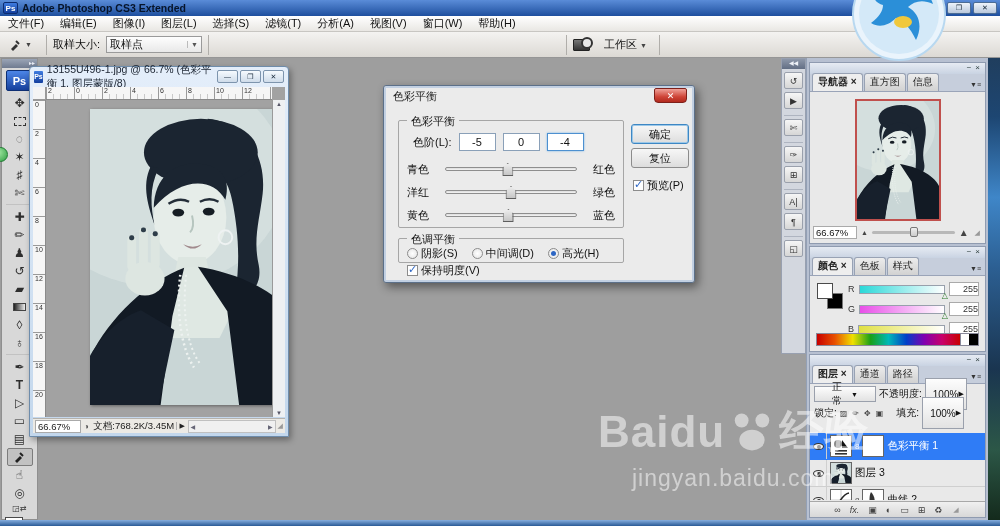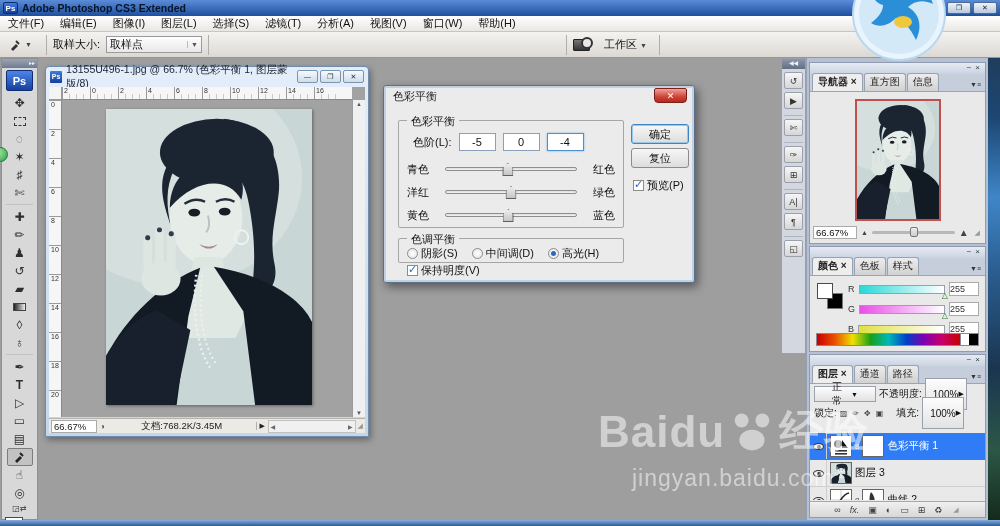--- a/index.html
+++ b/index.html
@@ -38,21 +38,21 @@
   .tool.sel{background:#c2c2c2;border:1px solid #7c7c7c;border-radius:2px}
   .tgap{height:3px;border-bottom:1px solid #c2c2c2;margin:0 4px 3px}
   .marquee-g{width:12px;height:9px;border:1px dashed #333}
   .grad-g{width:13px;height:8px;border:1px solid #444;background:linear-gradient(90deg,#222,#eee)}
   .swatches{position:relative;width:30px;height:30px;margin:3px auto 2px}
   .fg-sw{position:absolute;top:0;left:0;width:18px;height:18px;background:#fff;border:1px solid #4a4a4a;z-index:2}
   .bg-sw{position:absolute;bottom:0;right:0;width:18px;height:18px;background:#000;border:1px solid #777}
   .mini-reset{width:16px;height:10px;margin:2px auto 0;font-size:8px;color:#333;text-align:center;line-height:10px}
 
   
-  .docwin{position:absolute;left:45px;top:66px;width:324px;height:371px;border:1px solid #6e8cab;border-radius:4px 4px 0 0;
+  .docwin{position:absolute;left:29px;top:66px;width:260px;height:371px;border:1px solid #6e8cab;border-radius:4px 4px 0 0;
     background:linear-gradient(#e4eefa,#c3d7ec);box-shadow:2px 3px 6px rgba(0,0,0,.35);z-index:6}
   .dw-title{height:19px;display:flex;align-items:center;gap:4px;padding:0 4px;font-size:10.5px;color:#1a2330}
   .dw-fileic{width:13px;height:12px;background:linear-gradient(#3f7ce0,#143f9e);color:#fff;font-size:7px;font-weight:bold;
     text-align:center;line-height:12px;border-radius:1px}
   .dw-btns{margin-left:auto;display:flex;gap:2px}
   .dw-btn{width:21px;height:13px;background:linear-gradient(#f6fafe,#cfdcea);border:1px solid #7d94ad;border-radius:2px;
     font-size:7px;line-height:11px;text-align:center;color:#234}
   .dw-body{position:absolute;top:20px;left:3px;right:3px;bottom:19px;background:#a2a2a2;overflow:hidden}
   .r-corner{position:absolute;top:0;left:0;width:13px;height:13px;background:#f4f4f4;border-right:1px solid #999;border-bottom:1px solid #999}
   .hruler{position:absolute;top:0;left:13px;right:13px;height:13px;background:#f6f6f6;border-bottom:1px solid #8a8a8a;
@@ -125,21 +125,21 @@
   .nthumb{position:absolute;left:46%;top:-4px;width:8px;height:10px;background:linear-gradient(#eee,#ccc);border:1px solid #777;border-radius:2px}
   .tri-s{font-size:7px;color:#444}.tri-l{font-size:10px;color:#444}
   .cp-sw{position:absolute;left:7px;top:36px;width:26px;height:26px}
   .cp-sw .fg-sw{width:16px;height:16px}.cp-sw .bg-sw{width:16px;height:16px}
   .crow{display:flex;align-items:center;gap:4px;margin:6px 6px 0 38px;font-size:9px;color:#333}
   .gbar{flex:1;height:9px;border:1px solid #98a0ac;position:relative}
   .gbar.r{background:linear-gradient(90deg,#2ad8d8,#ffffff)}
   .gbar.g{background:linear-gradient(90deg,#e84fe8,#ffffff)}
   .gbar.b{background:linear-gradient(90deg,#e0e040,#ffffff)}
   .gth{position:absolute;right:-4px;bottom:-7px;font-size:8px;color:#2a7a2a}
-  .cval{width:30px;height:14px;background:#fff;border:1px solid #aaa;font-size:9px;text-align:left;line-height:13px}
+  .cval{width:30px;height:14px;background:#fff;border:1px solid #aaa;font-size:9px;text-align:right;line-height:13px}
   .ramp{position:absolute;left:6px;right:6px;bottom:5px;height:13px;border:1px solid #889;display:flex}
   .ramp .spec{flex:1;background:linear-gradient(90deg,#c80000,#e85000,#f0e000,#18a018,#00b8b8,#0040c8,#8000b0,#c8006a,#c80000)}
   .ramp .we{width:9px;background:#fff;border-left:1px solid #889}
   .ramp .be{width:9px;background:#000}
   .lp-ctrl{display:flex;align-items:center;gap:3px;padding:2px 4px;font-size:10px;height:20px}
   .selbox{width:62px;height:16px;border:1px solid #9aa0ac;background:linear-gradient(#fdfdfd,#e2e2e2);display:flex;
     justify-content:space-between;align-items:center;padding:0 17px;font-size:10px}
   .valbox{width:42px;height:16px;border:1px solid #9aa0ac;background:linear-gradient(#fdfdfd,#e2e2e2);display:flex;
     justify-content:flex-end;align-items:center;padding:15px 2px;font-size:10px}
   .lockic{font-size:8px;color:#444;letter-spacing:2px}

